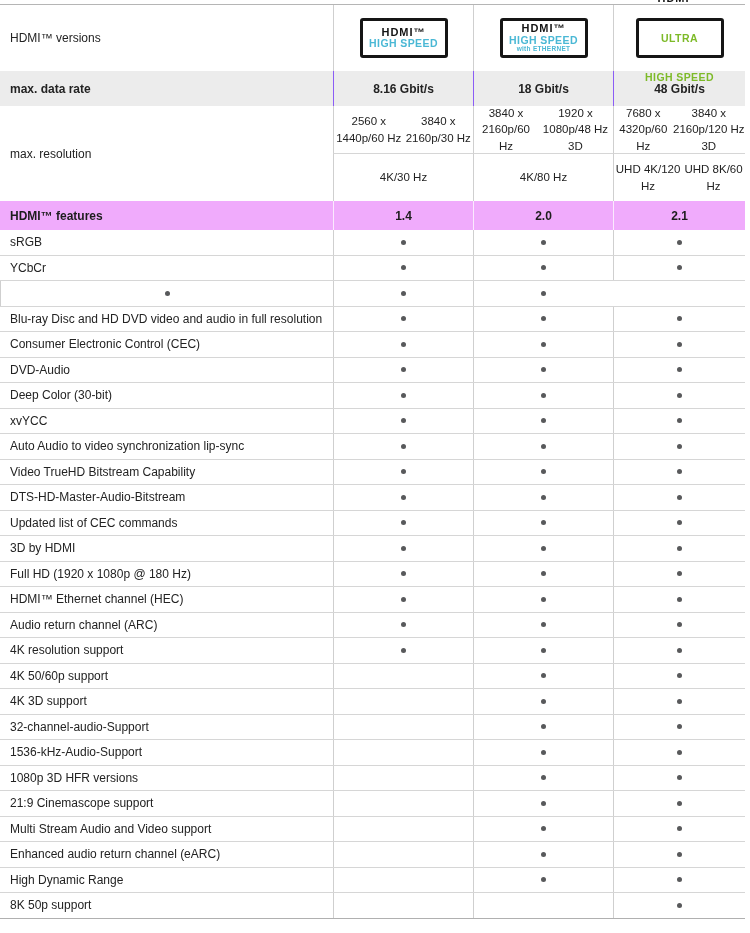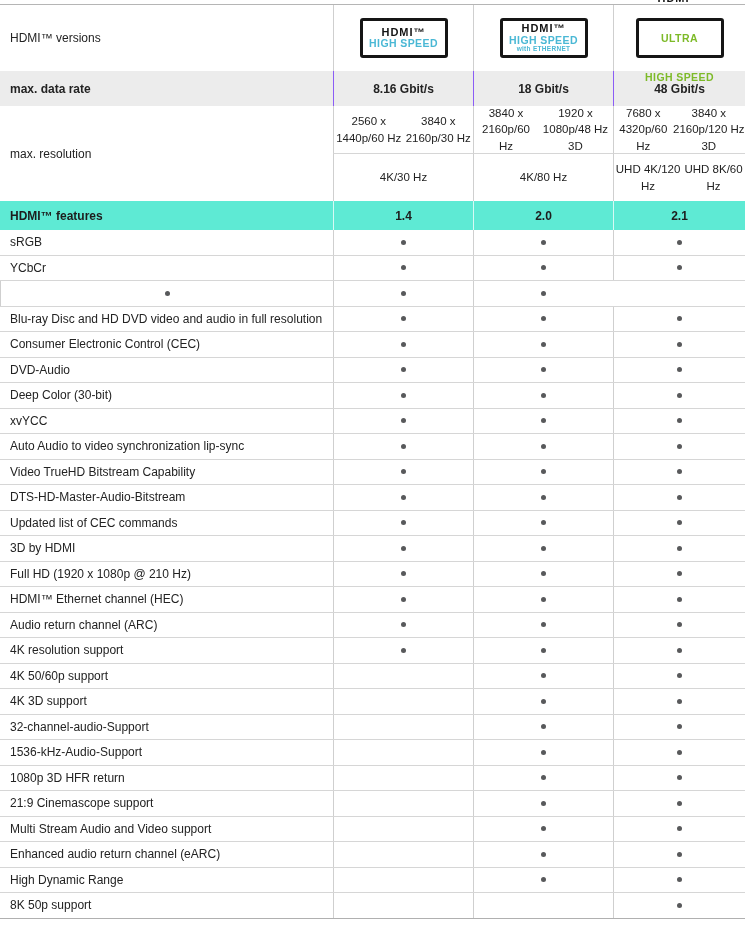--- a/index.html
+++ b/index.html
@@ -28,21 +28,21 @@
   
   .datarate-row{height:35px;background:#ececec;}
   .datarate-row .vcell{border-left:1px solid #8b5cf6;}
   .datarate-row .cell{font-weight:bold;font-size:12px;}
   
   .res-block{display:grid;grid-template-columns:333px 140px 140px 1fr;grid-template-rows:48px 47px;}
   .res-label{grid-row:1/3;grid-column:1;}
   .res-cell{font-size:11.5px;line-height:1.45;flex-direction:row;}
   .res-top{border-bottom:1px solid #d6d6d6;}
   
-  .features-header{height:29px;background:#5eead4;}
+  .features-header{height:29px;background:#f0abfc;}
   .features-header .vcell{border-left:1px solid rgba(255,255,255,.75);}
   .features-header .cell{font-weight:bold;font-size:12px;color:#1d1d1d;}
   
   .feature-row{height:24.5px;border-bottom:1px solid #d6d6d6;}
   .feature-row:last-child{border-bottom:1px solid #b0b0b0;}
   .feature-label{font-weight:normal;font-size:12px;justify-content:flex-start;text-align:left;padding-left:10px;}
   .dot{width:5px;height:5px;border-radius:50%;background:#58595b;display:inline-block;}
 </style>
 </head>
 <body>
@@ -277,21 +277,21 @@
         </div>
     <div class="cell vcell">
           <span class="dot"></span>
         </div>
     <div class="cell vcell">
           <span class="dot"></span>
         </div>
   </div>
 
   <div class="grid-row feature-row">
-    <div class="cell feature-label">Full HD (1920 x 1080p @ 210 Hz)</div>
+    <div class="cell feature-label">Full HD (1920 x 1080p @ 180 Hz)</div>
     <div class="cell vcell">
           <span class="dot"></span>
         </div>
     <div class="cell vcell">
           <span class="dot"></span>
         </div>
     <div class="cell vcell">
           <span class="dot"></span>
         </div>
   </div>
@@ -373,21 +373,21 @@
     <div class="cell vcell"></div>
     <div class="cell vcell">
           <span class="dot"></span>
         </div>
     <div class="cell vcell">
           <span class="dot"></span>
         </div>
   </div>
 
   <div class="grid-row feature-row">
-    <div class="cell feature-label">1080p 3D HFR return</div>
+    <div class="cell feature-label">1080p 3D HFR versions</div>
     <div class="cell vcell"></div>
     <div class="cell vcell">
           <span class="dot"></span>
         </div>
     <div class="cell vcell">
           <span class="dot"></span>
         </div>
   </div>
 
   <div class="grid-row feature-row">

